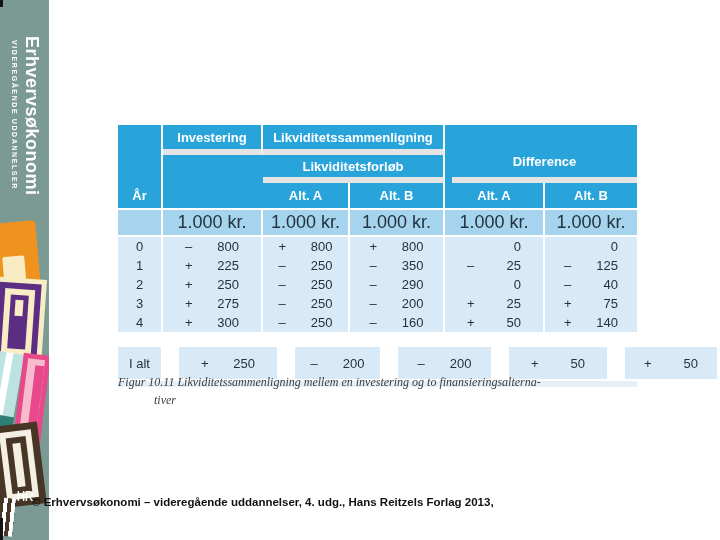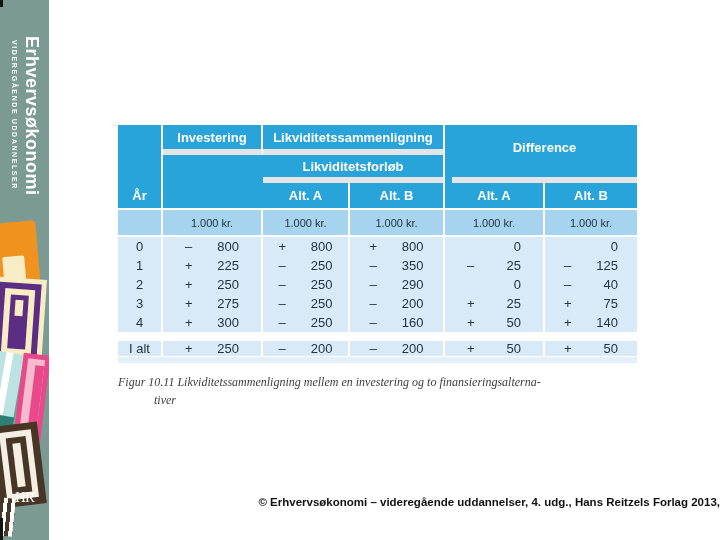--- a/index.html
+++ b/index.html
@@ -46,71 +46,71 @@
   .p-brown { left:-4px; top:424px; width:46px; height:82px; background:var(--art-brown,#473526); transform:rotate(-7deg); }
   .p-brown-1 { inset:7px; background:#F4EFE2; }
   .p-brown-2 { inset:6px; background:var(--art-brown,#473526); }
   .p-brown-3 { inset:6px; background:#F4EFE2; }
   .p-brown-4 { inset:4px; background:var(--art-brown,#473526); }
   .p-brown-tail { left:-2px; top:498px; width:16px; height:38px; transform:rotate(6deg);
     background:repeating-linear-gradient(90deg, var(--art-brown,#473526) 0 4px, #ffffff 4px 8px); }
 
   .monogram {
     position:absolute; left:0; top:489px; width:49px; text-align:center;
-    color:#ffffff; font-family:Liberation Serif, serif; font-size:15px;
+    color:#ffffff; font-family:Liberation Mono, monospace; font-size:15px;
     letter-spacing:-1px; z-index:3;
   }
 
   
   .figure { position:absolute; left:118px; top:125px; width:519px; }
   .cols { display:grid; grid-template-columns:45px 100px 87px 95px 100px 92px; }
 
   .thead {
     grid-template-rows:30px 28px 25px;
     background:var(--header-bg,#29A4DB); color:#ffffff;
     font-size:13px; font-weight:bold;
   }
   .hc { display:flex; align-items:center; justify-content:center; text-align:center; }
   .wl-r { border-right:2px solid #ffffff; }
   .wl-b { border-bottom:6px solid #e5e5e5; }
   .hc-year { grid-column:1; grid-row:1/4; align-items:flex-end; padding-bottom:5px;text-align:center; }
   .hc-inv  { grid-column:2; grid-row:1; }
   .hc-fin  { grid-column:3/5; grid-row:1; }
-  .hc-diff { grid-column:5/7; grid-row:1/3; align-items:center; padding-bottom:8px;margin-left:7px; }
+  .hc-diff { grid-column:5/7; grid-row:1/3; align-items:flex-end; padding-bottom:8px;margin-left:7px; }
   .hc-netto{ grid-column:2; grid-row:2/4; flex-direction:column; justify-content:flex-end; padding-bottom:4px; line-height:1.3; }
   .hc-likv { grid-column:3/5; grid-row:2; }
   .hc-a1 { grid-column:3; grid-row:3; } .hc-b1 { grid-column:4; grid-row:3; }
   .hc-a2 { grid-column:5; grid-row:3; } .hc-b2 { grid-column:6; grid-row:3; }
 
   .unit-band { height:27px; border-top:2px solid #ffffff; background:var(--band-bg,#A6D3EE); }
   .uc { display:flex; align-items:center; justify-content:center;
-        color:var(--ink,#24333E); font-size:11px; border-right:2px solid #ffffff; }
+        color:var(--ink,#24333E); font-size:18px; border-right:2px solid #ffffff; }
   .uc:last-child { border-right:none; }
 
   .tbody { border-top:2px solid #ffffff; background:#ffffff; }
   .trow { height:19px; }
   .trow .td { background:var(--data-bg,#D8EAF7); border-right:2px solid #ffffff;
               display:flex; align-items:center; color:var(--ink,#24333E); font-size:13px; }
   .trow .td:last-child { border-right:none; }
   .td.year { justify-content:center; }
   .td.num { justify-content:center; }
   .td.num .sign { width:18px; text-align:left; }
   .td.num .val { width:36px; text-align:right; }
-  .trow.total { margin-top:9px; height:14px; }
+  .trow.total { margin-top:15px; height:32px;gap:16px; }
   .bottom-strip { height:6px; margin-top:2px; background:var(--strip-bg,#E4F0F9); }
 
   
   .caption {
     position:absolute; left:118px; top:373px; width:530px;
     font-family:"Liberation Serif", serif; font-style:italic;
     font-size:12px; color:#3c3c3c; line-height:1.5;
   }
   .caption .cap2 { display:inline-block; margin-left:36px; }
   .credits {
-    position:absolute; left:43px; right:0; top:494px; text-align:right;
+    position:absolute; left:32px; right:0; top:494px; text-align:left;
     font-size:11.5px; font-weight:bold; color:#111111; line-height:1.55;
   }
 </style>
 </head>
 <body>
 
 <div class="slide">
 
   <aside class="sidebar">
     <div class="art">

